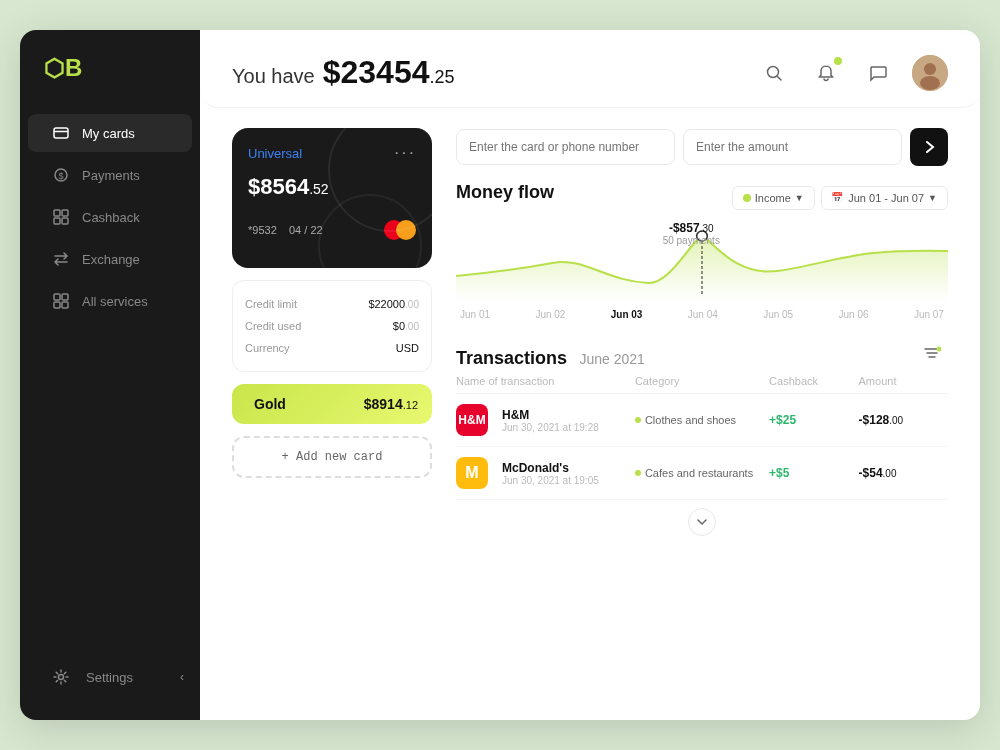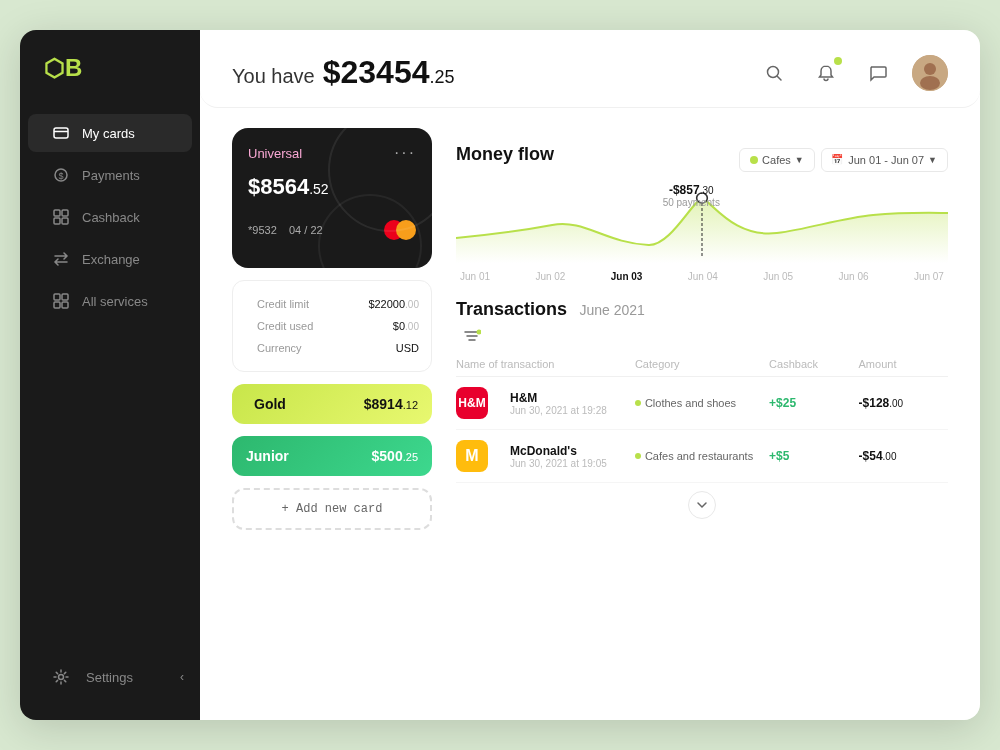--- a/index.html
+++ b/index.html
@@ -201,21 +201,21 @@
       border: 2px solid rgba(255,255,255,0.06);
     }
     .card-header {
       display: flex;
       align-items: center;
       justify-content: space-between;
       margin-bottom: 12px;
     }
     .card-name {
       font-size: 13px;
-      color: #f9a8d4;
+      color: #3b82f6;
     }
     .card-menu {
       color: #aaa;
       cursor: pointer;
       font-size: 16px;
       letter-spacing: 2px;
     }
     .card-amount {
       font-size: 22px;
       font-weight: 700;
@@ -251,21 +251,21 @@
       border-radius: 12px;
       padding: 12px;
     }
     .detail-row {
       display: flex;
       align-items: center;
       justify-content: space-between;
       padding: 5px 0;
       font-size: 11px;
     }
-    .detail-label { color: #999; margin-left: 12px; }
+    .detail-label { color: #999; }
     .detail-value { color: #111; font-weight: 500; }
     
     .mini-card {
       border-radius: 12px;
       padding: 12px 14px;
       display: flex;
       align-items: center;
       justify-content: space-between;
       cursor: pointer;
     }
@@ -413,23 +413,22 @@
       font-size: 10px;
       color: #bbb;
     }
     .chart-label.active {
       color: #111;
       font-weight: 600;
     }
     
     .transactions-header {
       display: flex;
-      align-items: flex-start;
+      align-items: flex-end;
       justify-content: space-between;
-      flex-direction: column;
     }
     .transactions-title {
       font-size: 18px;
       font-weight: 700;
       color: #111;
     }
     .transactions-period {
       font-size: 14px;
       font-weight: 400;
       color: #999;
@@ -461,21 +460,21 @@
     .table-row {
       display: grid;
       grid-template-columns: 2fr 1.5fr 1fr 1fr;
       padding: 10px 0;
       border-bottom: 1px solid #f5f5f5;
       align-items: center;
     }
     .transaction-brand {
       display: flex;
       align-items: center;
-      gap: 22px;
+      gap: 14px;
     }
     .brand-logo {
       width: 32px;
       height: 32px;
       border-radius: 8px;
       display: flex;
       align-items: center;
       justify-content: center;
       font-size: 12px;
       font-weight: 700;
@@ -688,44 +687,47 @@
           </div>
         </div>
 
         <div class="mini-card gold">
           <span class="mini-card-name">Gold</span>
           <span class="mini-card-amount">
             <span>$8914</span><span class="mini-card-cents">.12</span>
           </span>
         </div>
 
-        <div class="mini-card junior">
-          <span class="mini-card-name">Junior</span>
-          <span class="mini-card-amount">
-            <span>$500</span><span class="mini-card-cents">.25</span>
-          </span>
-        </div>
 
         <button class="add-card-btn">
           <span>+ Add new card</span>
         </button>
       </div>
 
       <div class="right-col">
 
         <div class="quick-transfer">
+          <div class="transfer-form">
+            <input class="transfer-input" type="text" placeholder="Enter the card or phone number" style="">
+            <input class="transfer-input" type="text" placeholder="Enter the amount" style="">
+            <button class="transfer-submit">
+              <svg width="14" height="14" viewBox="0 0 14 14" fill="white">
+                <path d="M5 2l6 5-6 5" stroke="white" stroke-width="2" stroke-linecap="round" fill="none"></path>
+              </svg>
+            </button>
+          </div>
         </div>
 
         <div class="money-flow">
           <div class="money-flow-header">
             <span class="section-title">Money flow</span>
             <div class="filter-group">
               <div class="filter-btn">
                 <span class="income-dot"></span>
-                <span>Cafes</span>
+                <span>Income</span>
                 <span style="font-size:9px">▼</span>
               </div>
               <div class="filter-btn">
                 <span style="font-size:10px">📅</span>
                 <span>Jun 01 - Jun 07</span>
                 <span style="font-size:9px">▼</span>
               </div>
             </div>
           </div>
 

